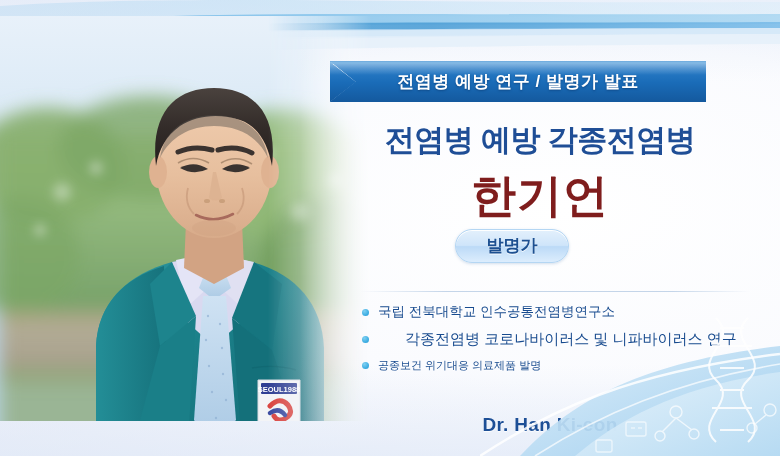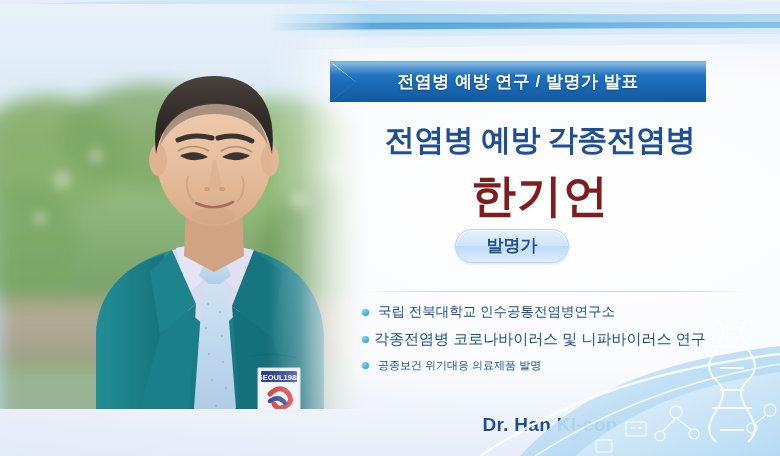--- a/index.html
+++ b/index.html
@@ -29,21 +29,21 @@
   
   .top-swoosh { position: absolute; left:0; top:0; width:780px; height:60px; overflow:hidden; }
   .top-swoosh svg { display:block; }
 
   
   .corner-art { position:absolute; right:0; bottom:0; width:300px; height:150px; overflow:hidden; }
   .corner-art svg { display:block; }
 
   
   .photo-wrap {
-    position: absolute; left: 0; top: 4px; width: 372px; height: 405px;
+    position: absolute; left: 0; top: 16px; width: 372px; height: 405px;
     overflow: hidden;
     -webkit-mask-image: linear-gradient(90deg, #000 0%, #000 72%, rgba(0,0,0,.55) 86%, rgba(0,0,0,0) 100%);
     mask-image: linear-gradient(90deg, #000 0%, #000 72%, rgba(0,0,0,.55) 86%, rgba(0,0,0,0) 100%);
   }
   .photo-wrap svg { display:block; }
 
   
   .ribbon {
     position: absolute; left: 330px; top: 61px; width: 376px; height: 41px;
   }
@@ -108,21 +108,21 @@
     width: 7px; height: 7px; border-radius: 50%;
     background: radial-gradient(circle at 35% 30%, #7fd0f2 0%, #36a9e0 70%, #2a8fc4 100%);
     margin-right: 9px; flex: 0 0 auto;
   }
   .bullet-text {
     color: #184b8f; font-weight: 400;
     text-shadow: 0 1px 0 rgba(255,255,255,.8);
     white-space: nowrap;
   }
   .bullet-row.r0 .bullet-text { font-size: 13.5px; }
-  .bullet-row.r1 .bullet-text { font-size: 15px; }
+  .bullet-row.r1 .bullet-text { font-size: 15px; margin-left: 31px; }
   .bullet-row.r1 .bullet-dot { margin-right: 5px; }
   .bullet-row.r2 .bullet-text { font-size: 11px; }
 
   
   .signature {
     position: absolute; left: 430px; top: 414px; width: 240px;
     text-align: center;
     color: #1d4f96; font-size: 19px; font-weight: 700;
     letter-spacing: .3px;
     text-shadow: 0 1px 1px rgba(255,255,255,.85);

